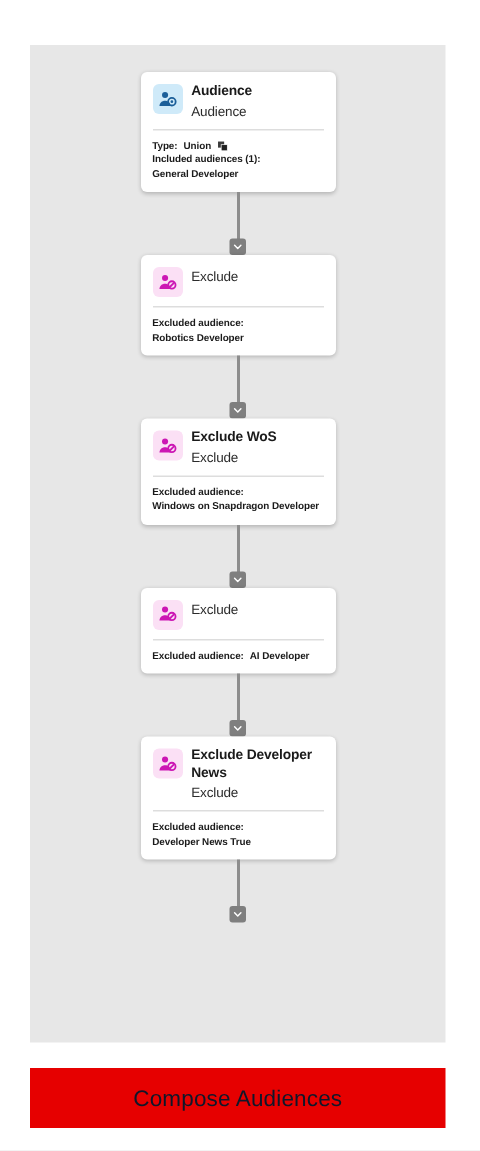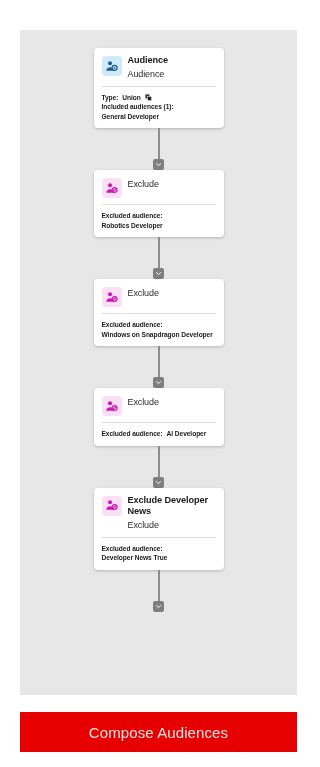--- a/index.html
+++ b/index.html
@@ -143,21 +143,21 @@
     left: 20px;
     top: 712px;
     width: 277px;
     height: 40px;
     background: #e60000;
     display: flex;
     align-items: center;
     justify-content: center;
   }
   #compose-banner .label {
-    color: #e5e5e5;
+    color: #0f172a;
     font-size: 15px;
     letter-spacing: 0.1px;
   }
 </style>
 </head>
 <body>
 
 <div id="flow-canvas">
   <div id="flow-stack" style="padding-top: 18px;">
       <div class="node">
@@ -231,20 +231,21 @@
         <div class="node-head">
           <div class="node-icon icon-exclude">
             <svg width="13" height="13" viewBox="0 0 16 16">
               <circle cx="6.2" cy="4.1" r="2.5" fill="#cc17b4"></circle>
               <path d="M1.6 13.2c0-2.7 2.1-4.4 4.6-4.4s4.6 1.7 4.6 4.4z" fill="#cc17b4"></path>
               <circle cx="11.8" cy="9.8" r="3.0" fill="none" stroke="#cc17b4" stroke-width="1.5"></circle>
               <line x1="9.9" y1="11.7" x2="13.7" y2="7.9" stroke="#cc17b4" stroke-width="1.5"></line>
             </svg>
           </div>
           <div class="node-titles">
+            <div class="node-title">Exclude WoS</div>
             <div class="node-subtitle">Exclude</div>
           </div>
         </div>
         <div class="node-divider"></div>
         <div class="node-body">
           <div class="body-line">Excluded audience:</div>
           <div class="body-line">Windows on Snapdragon Developer</div>
         </div>
       </div>
       <div class="connector">

